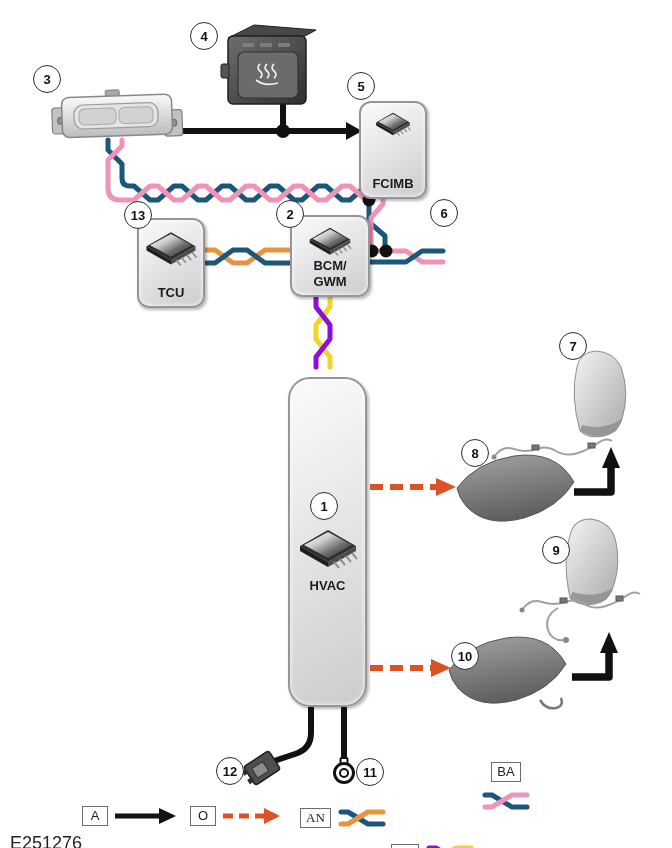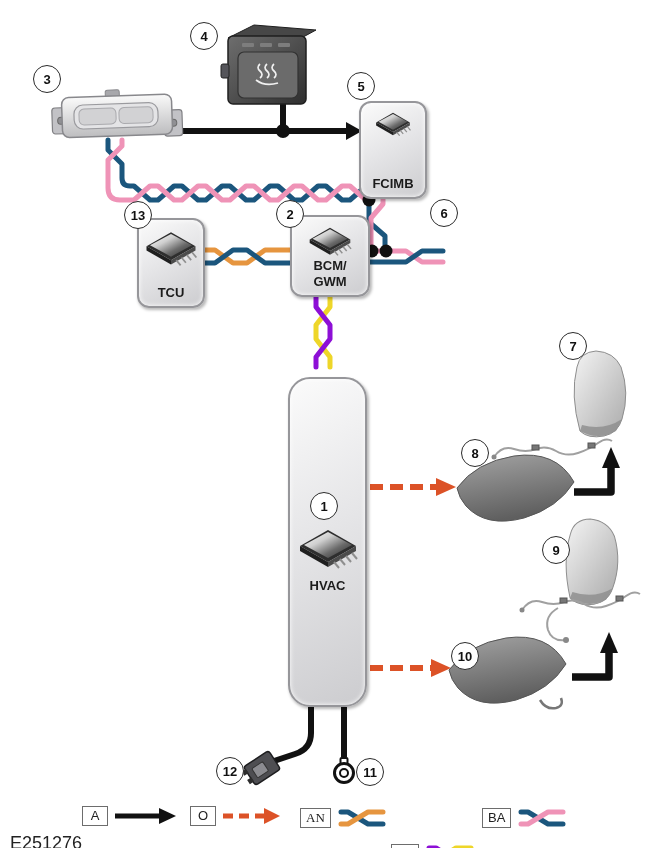--- a/index.html
+++ b/index.html
@@ -305,21 +305,21 @@
       <path stroke="#e6953f" d="M3,18 h7 l20,-12 h15"></path>
     </svg>
   </div>
   <div class="legend-item" style="left:391px;top:806px;margin-top:36px;">
     <span class="lbox">AY</span>
     <svg width="48" height="24" viewBox="0 0 48 24" fill="none" stroke-width="5" stroke-linecap="round" stroke-linejoin="round">
       <path stroke="#8d0fd6" d="M3,6 h7 l20,12 h15"></path>
       <path stroke="#eed629" d="M3,18 h7 l20,-12 h15"></path>
     </svg>
   </div>
-  <div class="legend-item" style="left:482px;top:806px;">
+  <div class="legend-item" style="left:482px;top:762px;flex-direction:column;">
     <span class="lbox">BA</span>
     <svg width="48" height="24" viewBox="0 0 48 24" fill="none" stroke-width="5" stroke-linecap="round" stroke-linejoin="round">
       <path stroke="#1b567d" d="M3,6 h7 l20,12 h15"></path>
       <path stroke="#ef93b7" d="M3,18 h7 l20,-12 h15"></path>
     </svg>
   </div>
 
   <div class="figure-id">E251276</div>
 </div>
 

